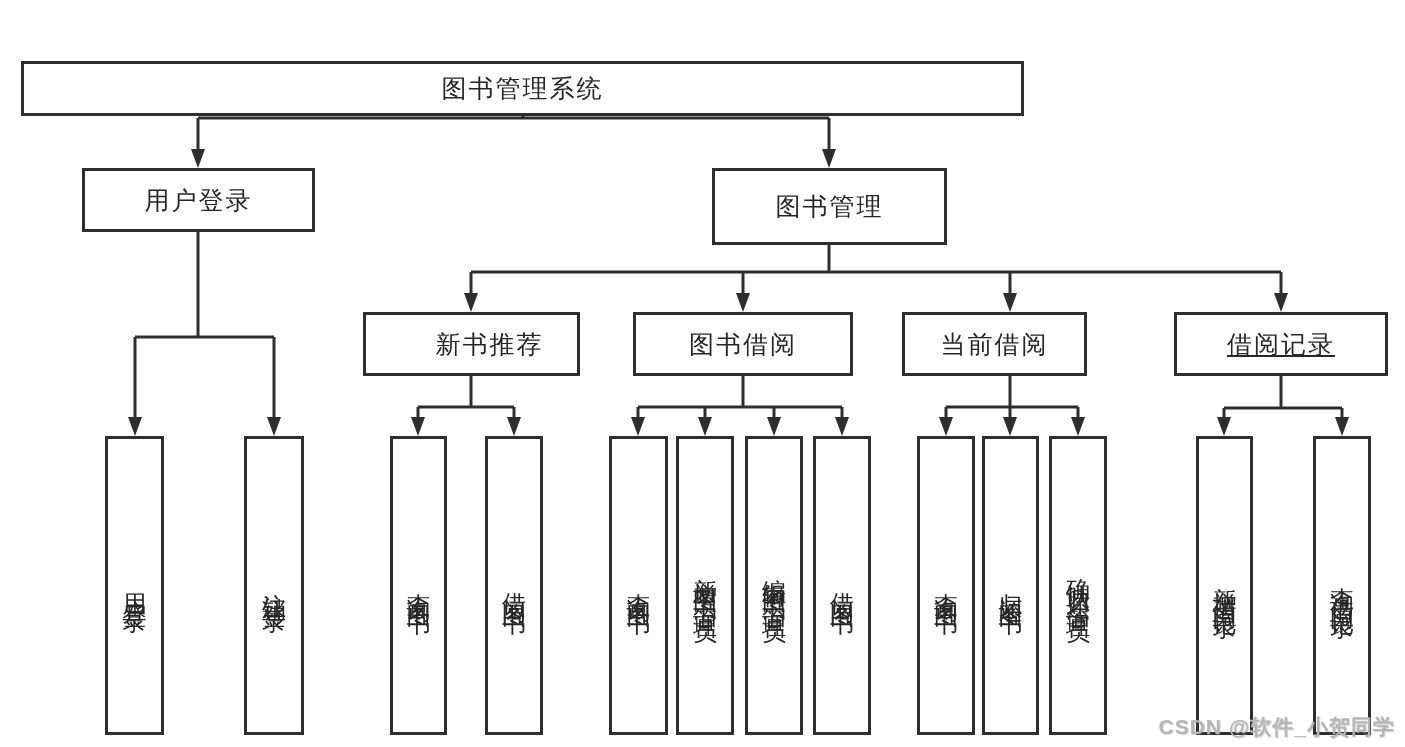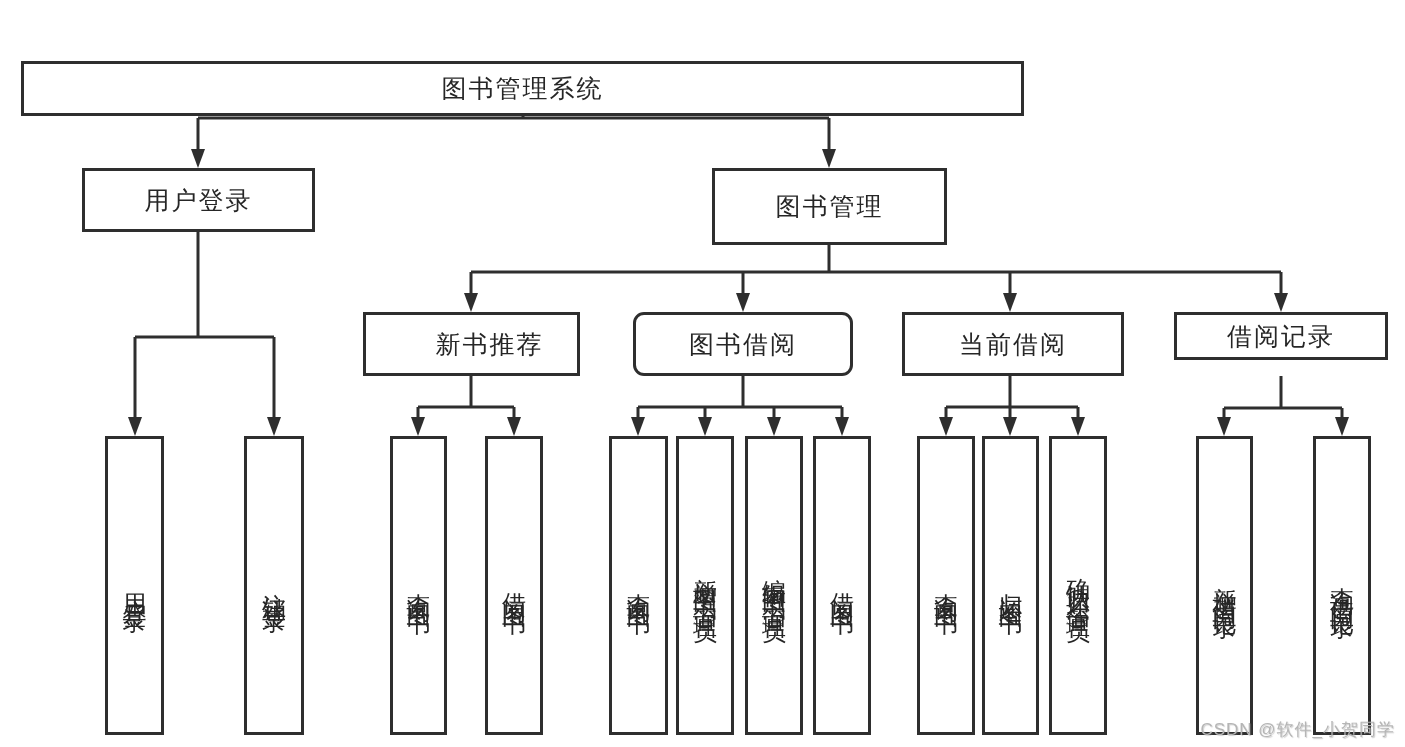--- a/index.html
+++ b/index.html
@@ -12,22 +12,23 @@
     position:absolute; background:#ffffff; border:3px solid #2e2e2e; box-sizing:border-box;
     display:flex; align-items:center; justify-content:center; z-index:2;
     font-size:25px; letter-spacing:2px; white-space:nowrap;
   }
   .vbox {
     writing-mode:vertical-rl; text-orientation:mixed;
     font-size:24px; letter-spacing:6px; line-height:1; padding:6px 0;
   }
   .watermark {
     position:absolute; right:10px; bottom:6px; z-index:3;
-    font-size:17px; color:#b5b5b5; letter-spacing:1px;
+    font-size:21px; color:#b5b5b5; letter-spacing:1px;
     text-shadow:1px 1px 1px rgba(120,120,120,0.35);
+    font-weight:bold;
   }
 </style>
 </head>
 <body>
 
 <div class="stage">
 
   <svg class="connectors" width="1405" height="747" viewBox="0 0 1405 747" aria-hidden="true">
     <g stroke="#2e2e2e" stroke-width="3" fill="none">
       <path d="M523 68 V118 M198 118 H829 M198 118 V150 M829 118 V150"></path>
@@ -68,27 +69,27 @@
   <div class="box" style="left:82px; top:168px; width:233px; height:64px;">
     <span>用户登录</span>
   </div>
   <div class="box" style="left:712px; top:168px; width:235px; height:77px;">
     <span>图书管理</span>
   </div>
 
   <div class="box" style="left:363px; top:312px; width:217px; height:64px;padding-left:36px;">
     <span>新书推荐</span>
   </div>
-  <div class="box" style="left:633px; top:312px; width:220px; height:64px;border-radius:11px;">
+  <div class="box" style="left:633px; top:312px; width:220px; height:64px;">
     <span>图书借阅</span>
   </div>
-  <div class="box" style="left:902px; top:312px; width:222px; height:64px;">
+  <div class="box" style="left:902px; top:312px; width:185px; height:64px;">
     <span>当前借阅</span>
   </div>
-  <div class="box" style="left:1174px; top:312px; width:214px; height:48px;">
+  <div class="box" style="left:1174px; top:312px; width:214px; height:64px;text-decoration:underline;">
     <span>借阅记录</span>
   </div>
 
   <div class="box vbox" style="left:105px; top:436px; width:59px; height:299px;">
     <span>用户登录</span>
   </div>
   <div class="box vbox" style="left:244px; top:436px; width:60px; height:299px;">
     <span>注销登录</span>
   </div>
 

